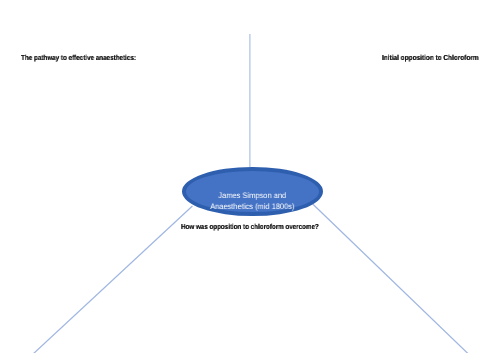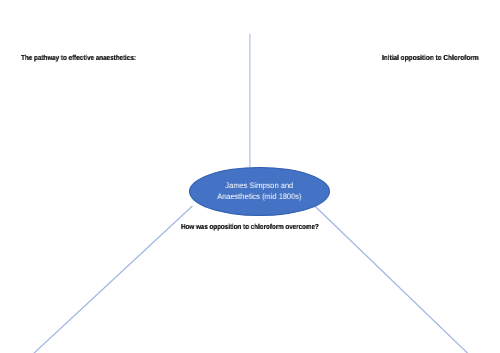--- a/index.html
+++ b/index.html
@@ -6,23 +6,23 @@
   body{width:500px;height:353px;background:#ffffff;font-family:"Liberation Sans",sans-serif;overflow:hidden;
     -webkit-font-smoothing:antialiased;text-rendering:geometricPrecision;}
   .canvas{position:relative;width:500px;height:353px;background:#fff;margin-top:32px;}
   .ellipse-text>div{white-space:nowrap;}
   svg.lines{position:absolute;left:0;top:0;width:500px;height:353px;}
   .label{position:absolute;font-weight:bold;color:#1f1f1f;white-space:nowrap;will-change:transform;
      font-size:7.3px;transform-origin:0 0;text-shadow:0 0 0.25px #1f1f1f;}
   #lbl-left{left:21.2px;top:21.2px;transform:scaleX(0.8616);}
   #lbl-right{left:382.3px;top:21.2px;transform:scaleX(0.8863);}
   #lbl-bottom{left:181.2px;top:190.0px;transform:scaleX(0.8559);}
-  .ellipse{position:absolute;left:189px;top:134.9px;width:140.6px;height:49.2px;border-radius:50%;
-    background:#4472C4;border:1px solid #4c1d95;box-sizing:border-box;
-    display:flex;align-items:center;justify-content:center;}
+  .ellipse{position:absolute;left:182px;top:134.9px;width:140.6px;height:49.2px;border-radius:50%;
+    background:#4472C4;border:4px solid #4c1d95;box-sizing:border-box;
+    display:flex;align-items:flex-end;justify-content:center;}
   .ellipse-text{color:#fff;font-size:8px;line-height:11.1px;text-align:center;
      transform:scaleX(0.935);width:149.7px;position:relative;top:-0.1px;will-change:transform;}
 </style>
 </head>
 <body>
 
 <div class="canvas">
   <svg class="lines" viewBox="0 0 500 353">
     <line class="branch" x1="249.9" y1="2" x2="249.9" y2="135" stroke-width="1.05" stroke="#A0B7E2"></line>
     <line class="branch" x1="192.4" y1="174" x2="0" y2="352.7" stroke-width="1.25" stroke="#A0B7E2"></line>

